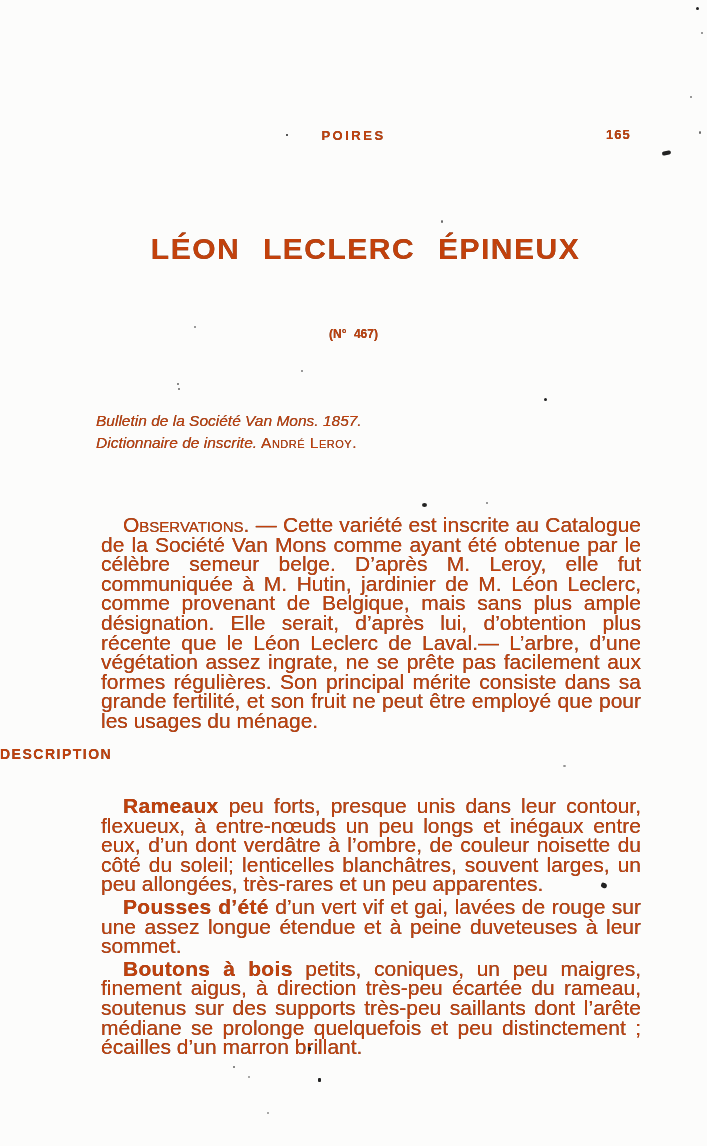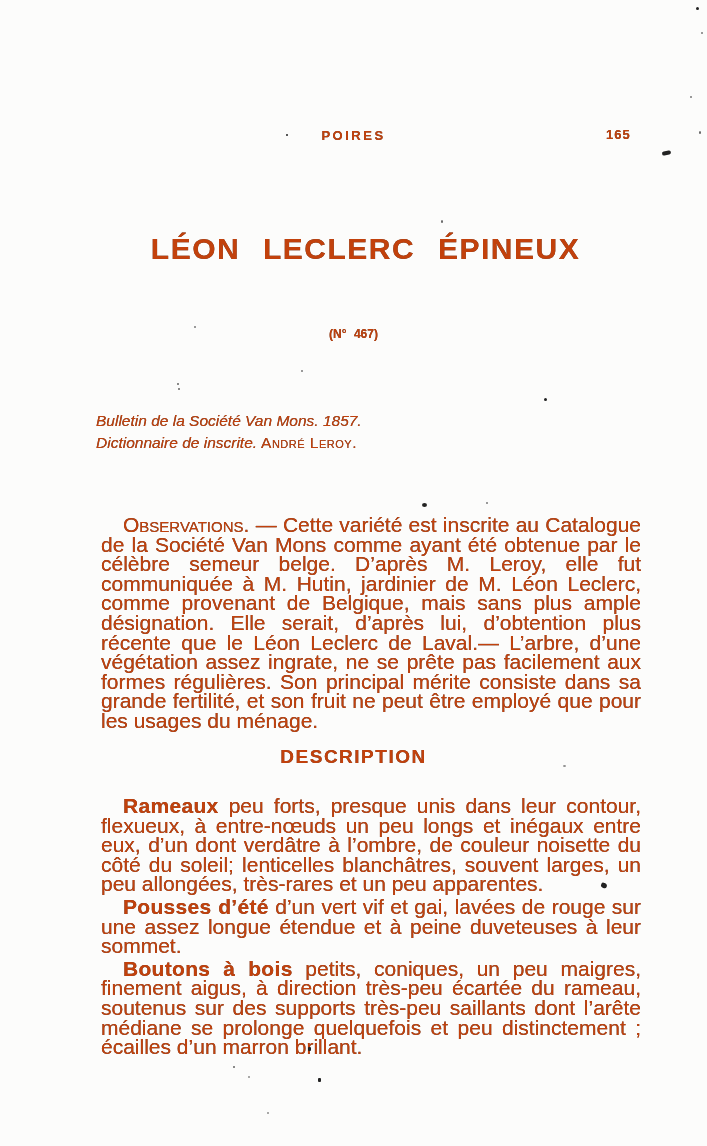--- a/index.html
+++ b/index.html
@@ -47,21 +47,21 @@
     text-align:justify;
   }
   .bodytext p{ margin:0; text-indent:22px; }
   .obs-block{ top:515px; }
   .desc-block{ top:796px; }
   .desc-block p + p{ margin-top:3px; }
   .lead{ font-weight:bold; letter-spacing:.3px; }
 
   .section-heading{
     position:absolute;top:746px;left:0;width:100%;
-    text-align:center;font-size:19px;font-weight:600;
+    text-align:left;font-size:14px;font-weight:600;
     letter-spacing:1.5px;
   }
 
   .speck{
     position:absolute;background:#222;border-radius:50%;
   }
 </style>
 </head>
 <body>
 

